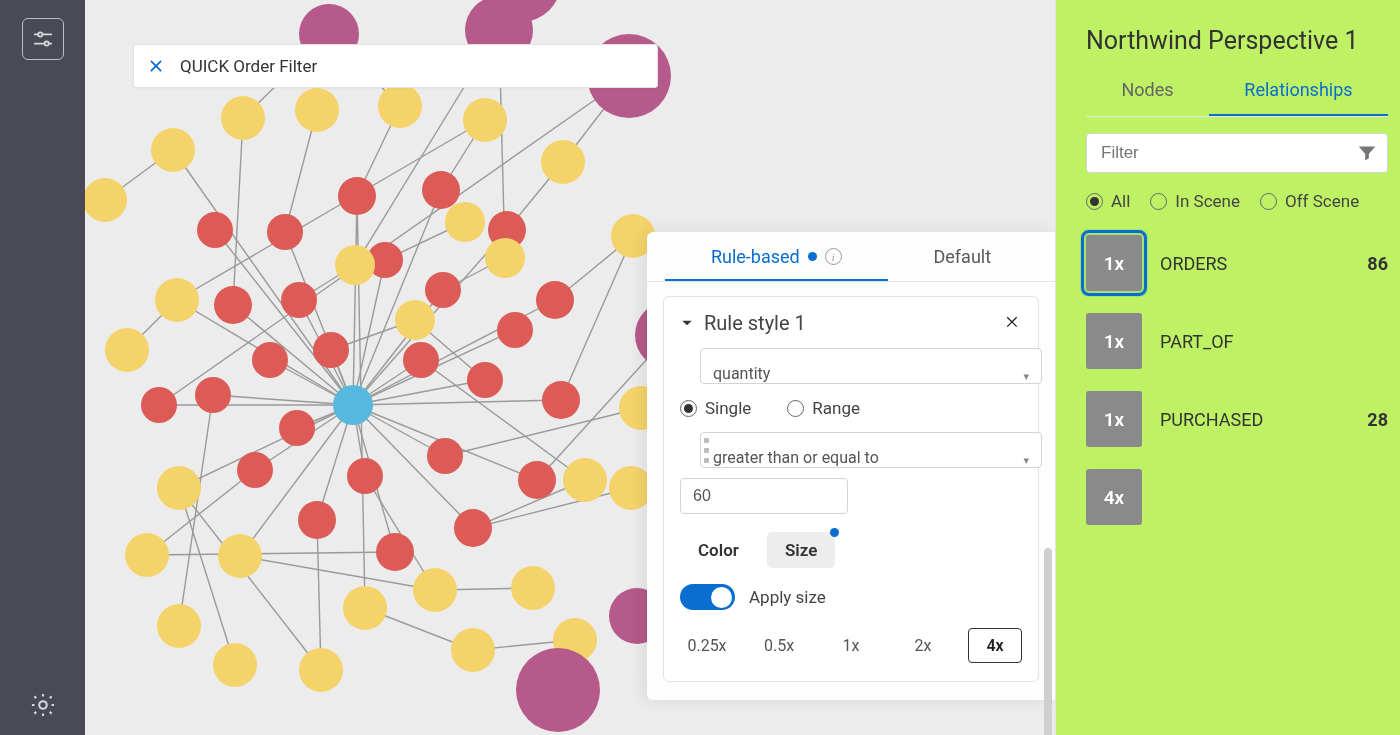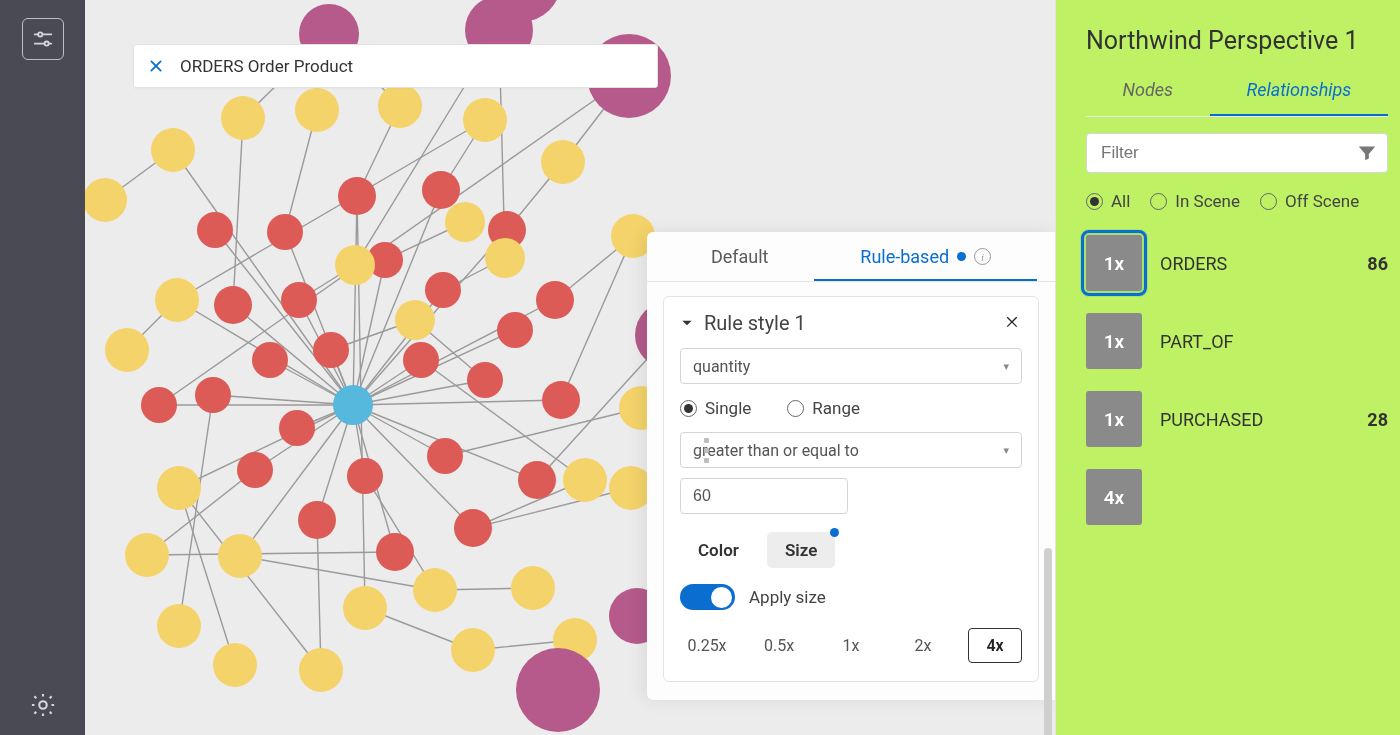--- a/index.html
+++ b/index.html
@@ -26,21 +26,21 @@
   .dot-ind { width:9px; height:9px; border-radius:50%; background:#0a6ed1; display:inline-block; }
   .info-ic { width:17px; height:17px; border:1.4px solid #9a9a9a; border-radius:50%; display:inline-flex; align-items:center; justify-content:center; font-size:11px; color:#9a9a9a; font-style:italic; font-family:Georgia, serif; }
 
   .rule-body { padding:14px 16px 0 16px; }
   .rule-card { border:1px solid #e3e3e3; border-radius:6px; padding:14px 16px 18px; background:#fff; }
   .rule-head { display:flex; align-items:flex-start; justify-content:space-between; margin-bottom:12px; }
   .rule-head-left { display:flex; align-items:center; gap:10px; font-size:20px; color:#444; }
   .chev { display:inline-block; transform:rotate(0deg); }
   .close-x { font-size:22px; color:#333; cursor:pointer; }
 
-  .sel { width:100%; height:36px; border:1px solid #d4d4d4; border-radius:4px; background:#fff; display:flex; align-items:center; justify-content:space-between; padding:0 12px; font-size:16px; color:#555; cursor:pointer; }
+  .sel { width:100%; height:36px; border:1px solid #d4d4d4; border-radius:4px; background:#fff; display:flex; align-items:flex-end; justify-content:space-between; padding:0 12px; font-size:16px; color:#555; cursor:pointer;margin-left:20px; }
   .sel .caret { color:#888; font-size:11px; }
 
   .radio-row { display:flex; gap:36px; margin:14px 0; }
   .radio-opt { display:flex; align-items:center; gap:8px; font-size:17px; color:#444; cursor:pointer; }
   .radio-circle { width:17px; height:17px; border-radius:50%; border:1.6px solid #666; display:inline-flex; align-items:center; justify-content:center; }
   .radio-circle.on::after { content:""; width:9px; height:9px; border-radius:50%; background:#333; }
 
   .num-input { width:168px; height:36px; border:1px solid #d4d4d4; border-radius:4px; padding:0 12px; font-size:16px; color:#555; margin-top:10px; outline:none; }
 
   .cs-row { display:flex; gap:10px; margin-top:18px; }
@@ -57,21 +57,21 @@
   .size-opt { min-width:54px; text-align:center; padding:8px 6px; font-size:16px; color:#555; cursor:pointer; border-radius:4px; }
   .size-opt.selected { border:1.6px solid #333; font-weight:600; color:#222; padding:7px 14px; }
 
   .rule-scroll { position:absolute; top:296px; bottom:12px; right:-1px; width:14px; pointer-events:none; }
   .rule-scroll-thumb { position:absolute; top:20px; width:8px; left:2px; height:350px; background:#cfcfcf; border-radius:4px; }
 
   
   .right-panel { width:345px; background:#bef264; border-left:1px solid #e3e3e3; display:flex; flex-direction:column; flex-shrink:0; padding:8px 0 0 0; }
   .rp-title { font-size:25px; color:#333; padding:18px 0 18px 30px; }
   .rp-tabs { display:flex; border-bottom:1px solid #e8e8e8; margin:0 12px 0 30px; }
-  .rp-tab { flex:1 1 auto; text-align:center; font-size:18px; color:#666; padding:6px 4px 14px; cursor:pointer; border-bottom:2px solid transparent;font-style:italic; }
+  .rp-tab { flex:1 1 auto; text-align:center; font-size:18px; color:#666; padding:6px 4px 14px; cursor:pointer; border-bottom:2px solid transparent; }
   .rp-tab.active { color:#0a6ed1; border-bottom-color:#0a6ed1; }
 
   .rp-filter { margin:16px 12px 12px 30px; position:relative; }
   .rp-filter input { width:100%; height:40px; border:1px solid #d6d6d6; border-radius:4px; padding:0 40px 0 14px; font-size:17px; color:#555; outline:none; }
   .rp-filter .fic { position:absolute; right:10px; top:9px; color:#777; }
 
   .rp-radios { display:flex; gap:20px; margin:6px 12px 14px 30px; font-size:17px; color:#444; }
 
   .rel-list { display:flex; flex-direction:column; gap:22px; padding:10px 12px 0 30px; }
   .rel-row { display:flex; align-items:center; gap:18px; }
@@ -238,32 +238,32 @@
       <circle cx="473" cy="690" r="42" fill="#b55a8a"></circle>
     </svg>
 
   <div class="search-pill">
     <span class="x">
       <svg width="16" height="16" viewBox="0 0 24 24" stroke="#0a6ed1" stroke-width="2.6" stroke-linecap="round">
           <line x1="5" y1="5" x2="19" y2="19"></line>
           <line x1="19" y1="5" x2="5" y2="19"></line>
         </svg>
     </span>
-    <span class="txt">ORDERS Order Product</span>
+    <span class="txt">QUICK Order Filter</span>
   </div>
 
   <div class="rule-panel">
 
     <div class="rule-tabs">
-      <div class="rule-tab">Default</div>
       <div class="rule-tab active">
         <span>Rule-based</span>
         <span class="dot-ind"></span>
         <span class="info-ic">i</span>
       </div>
+      <div class="rule-tab">Default</div>
     </div>
 
     <div class="rule-body">
       <div class="rule-card">
         <div class="rule-head">
           <div class="rule-head-left">
             <span class="chev">
               <svg width="14" height="14" viewBox="0 0 24 24" fill="#333">
                   <path d="M4 8l8 8 8-8z"></path>
                 </svg>

